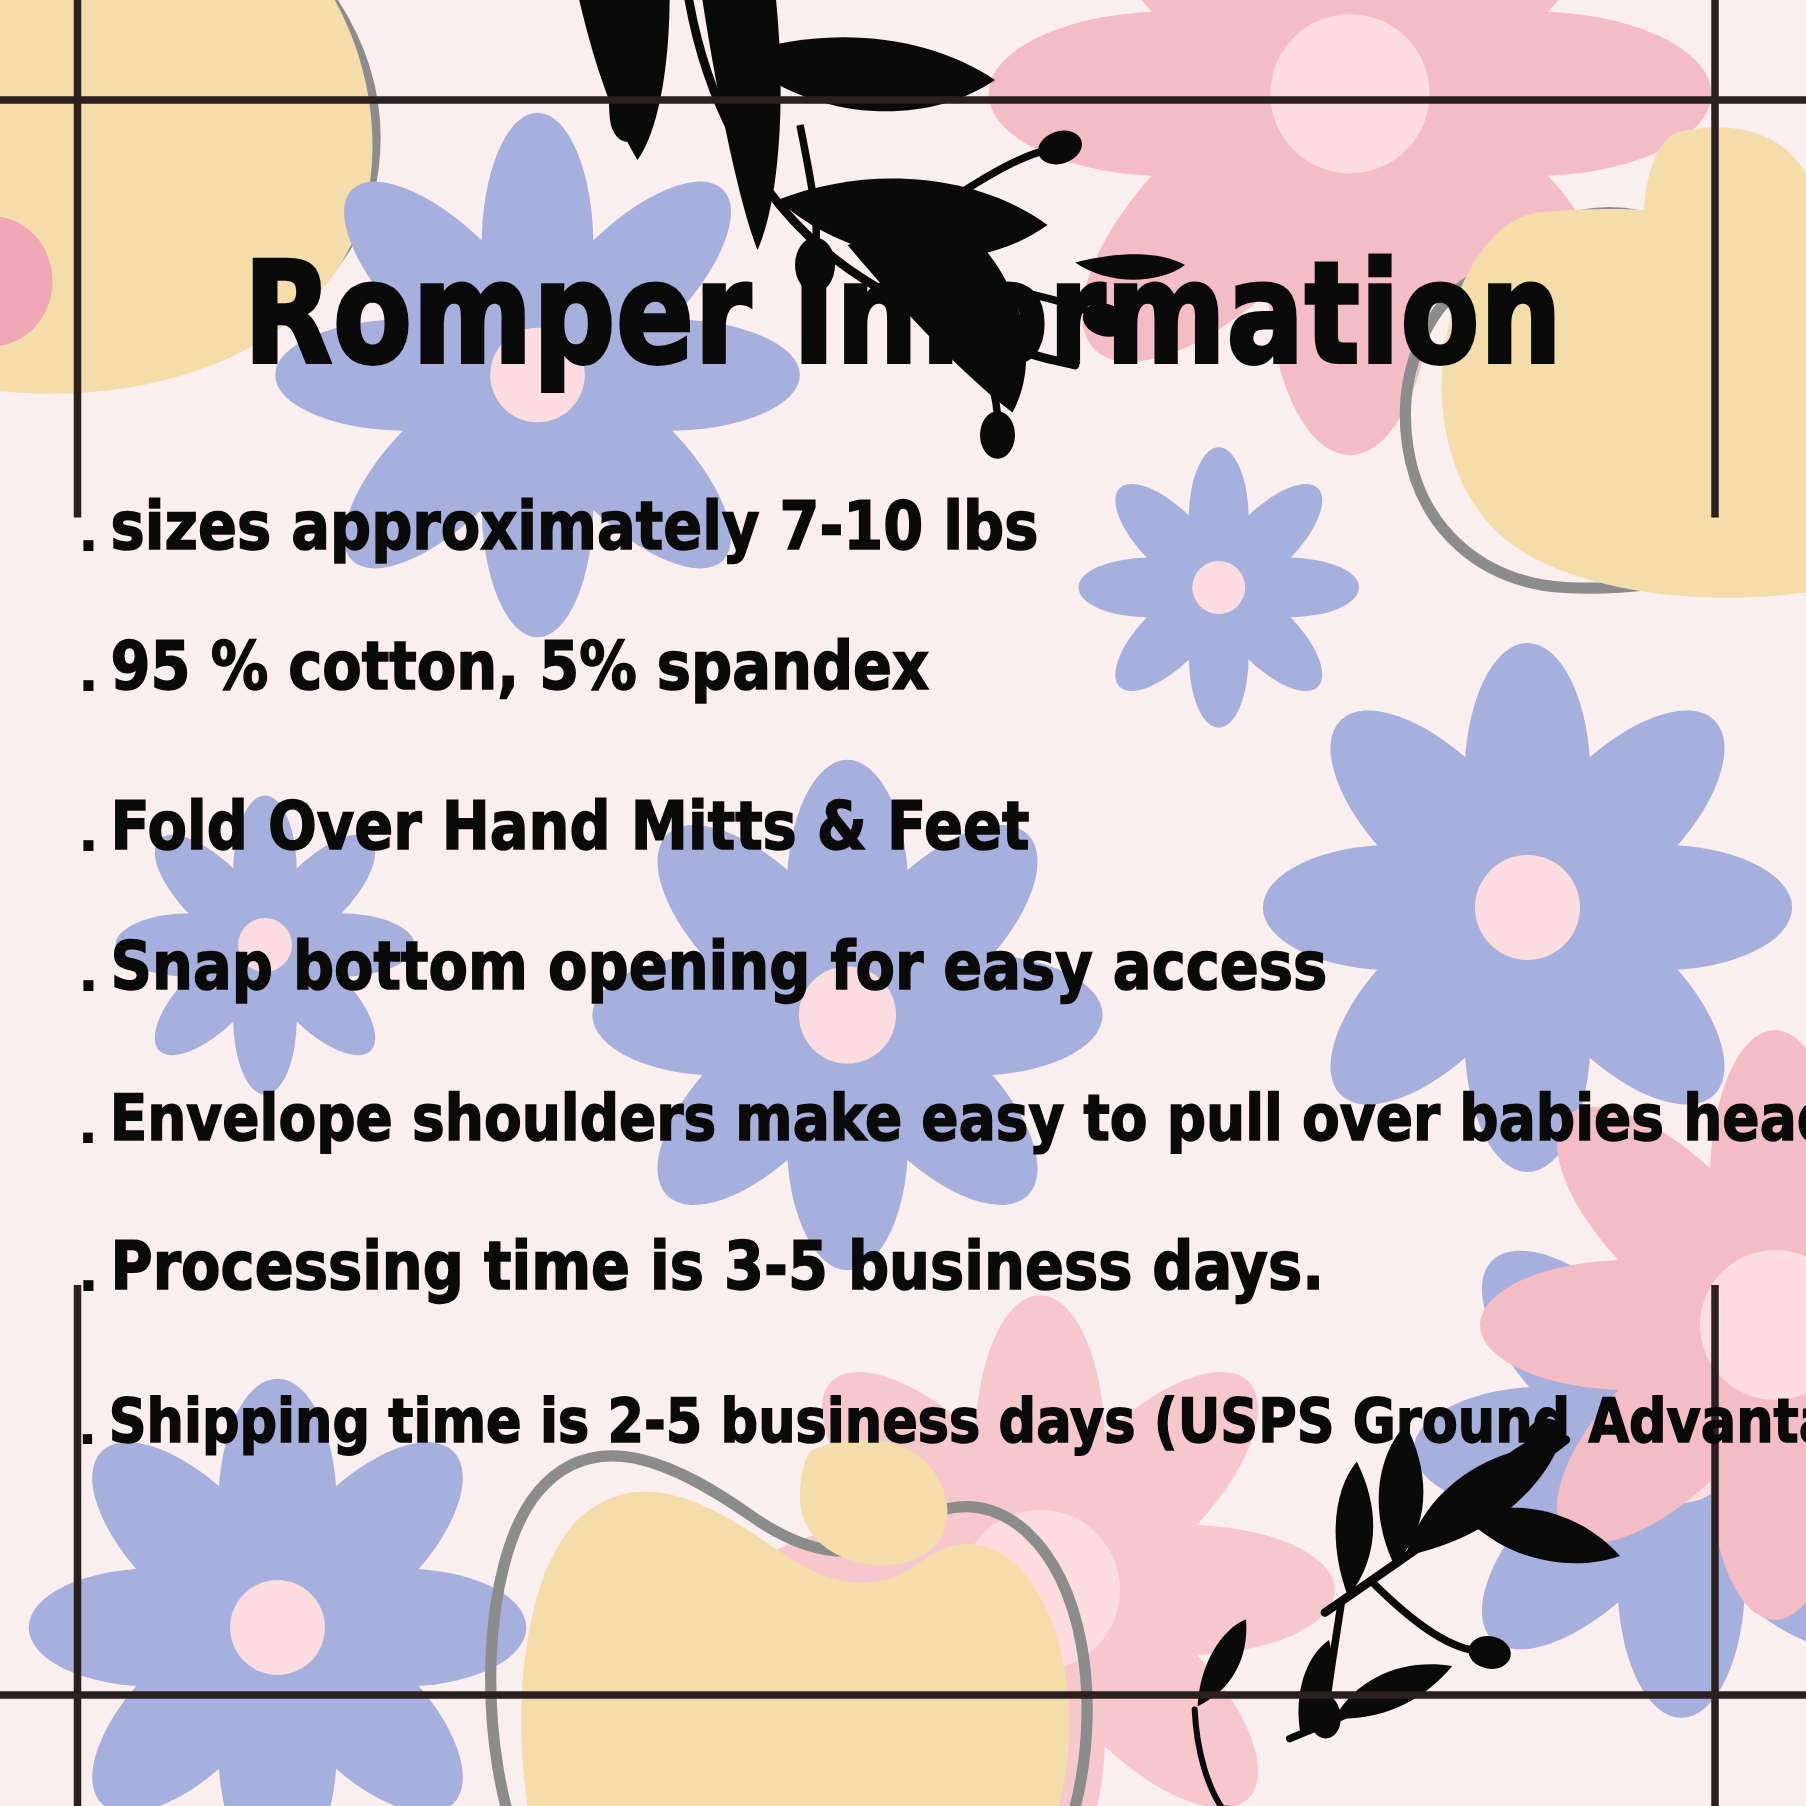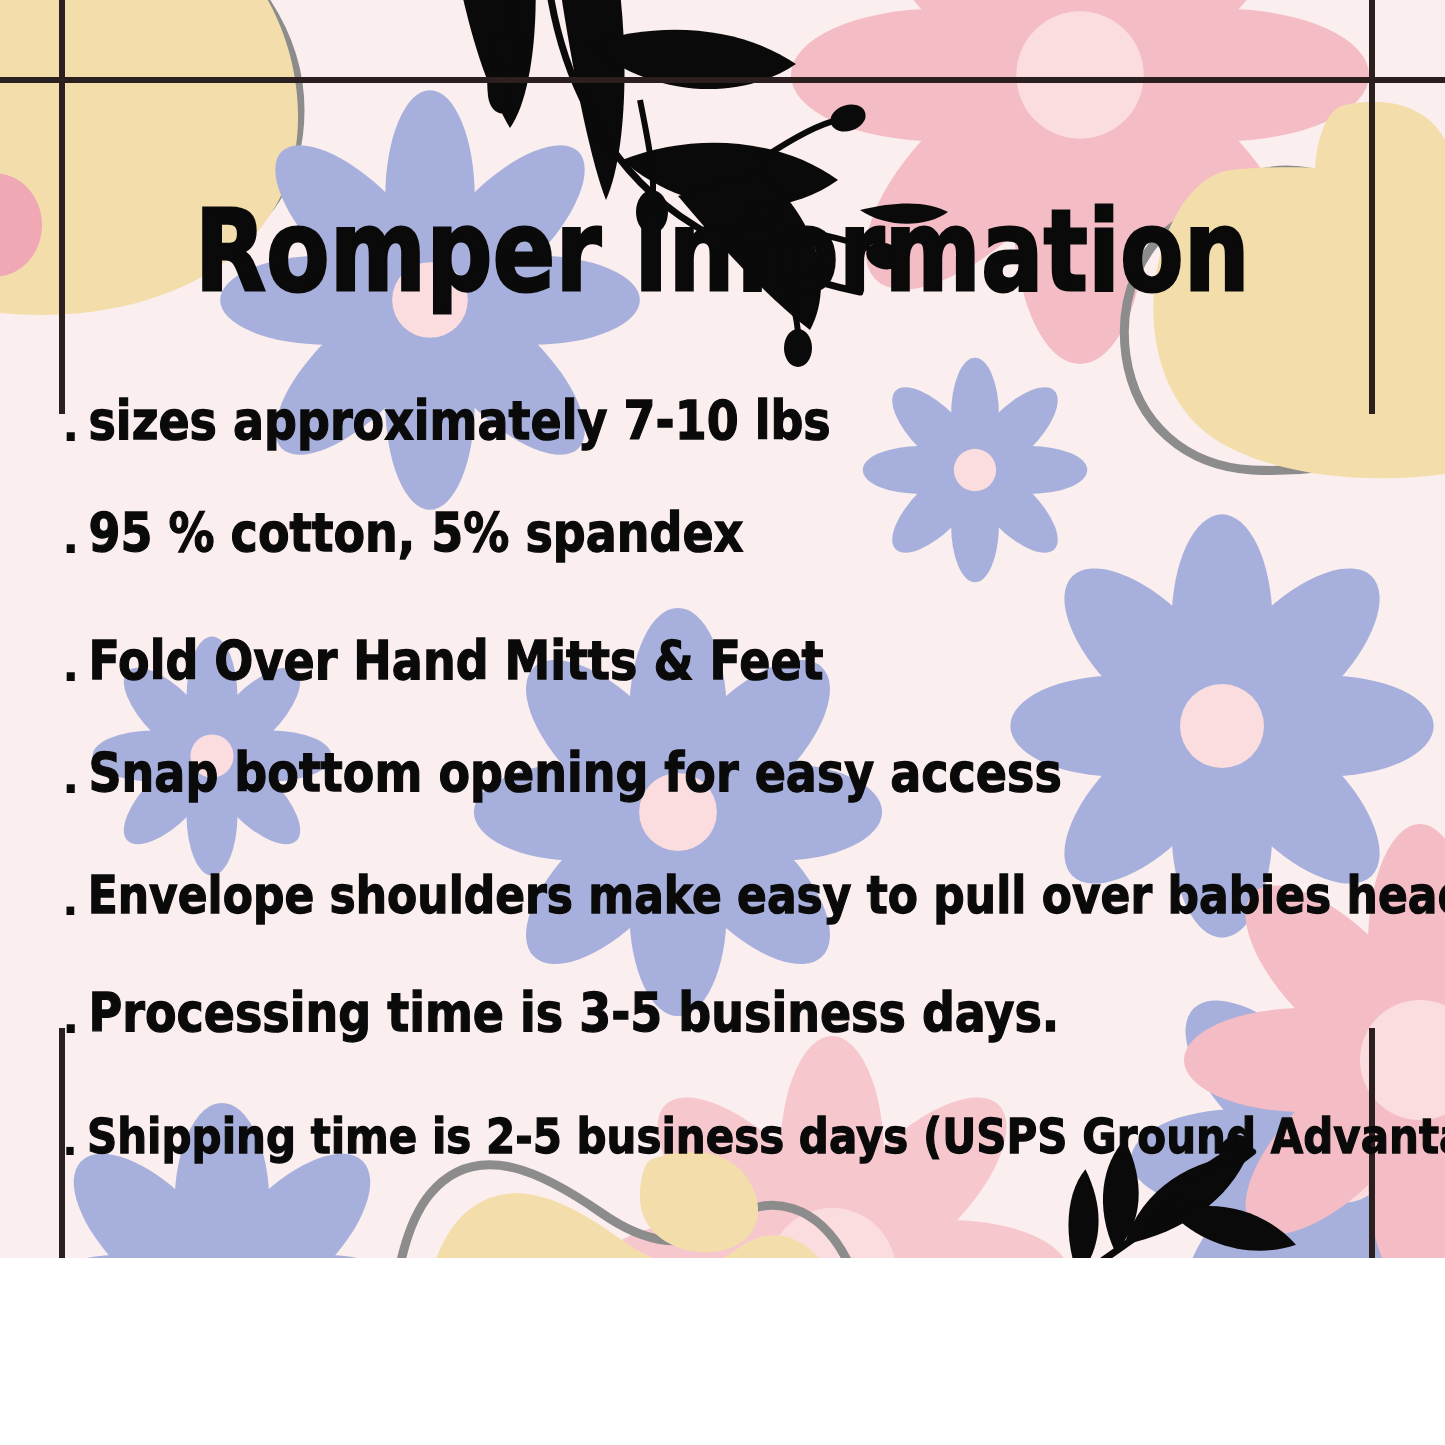--- a/index.html
+++ b/index.html
@@ -3,21 +3,21 @@
 <meta charset="utf-8">
 <style>
   html, body {
     margin: 0;
     padding: 0;
     background: #ffffff;
   }
   #canvas {
     position: relative;
     width: 1445px;
-    height: 1258px;
+    height: 1445px;
     overflow: hidden;
     background: #4d7c0f;
     font-family: "DejaVu Sans", sans-serif;
   }
   #bg-art {
     position: absolute;
     inset: 0;
     width: 1445px;
     height: 1445px;
   }

